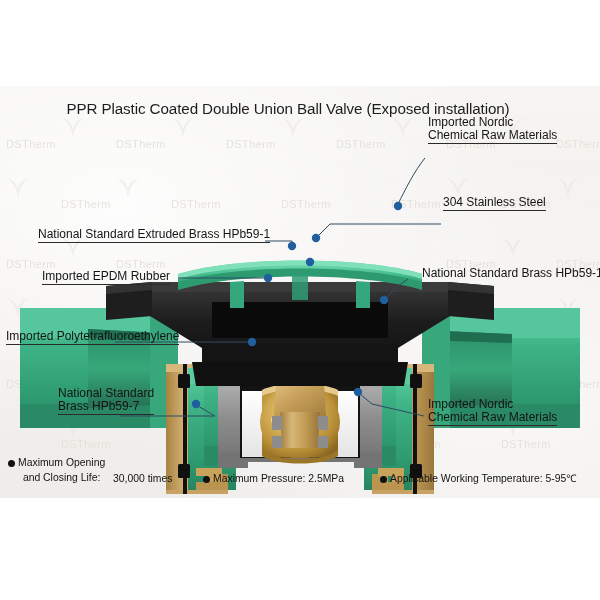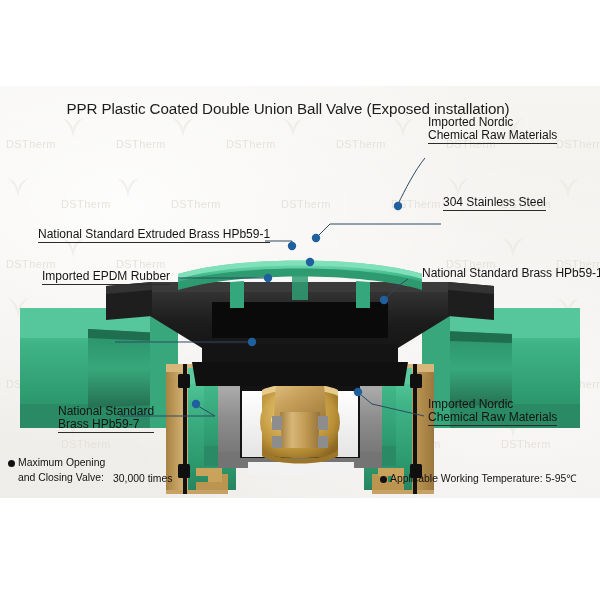--- a/index.html
+++ b/index.html
@@ -54,21 +54,21 @@
 
   
   #valve{position:absolute;left:0;top:0;width:600px;height:412px;}
 
   
   #specs{
     position:absolute;left:0;top:455px;width:600px;height:45px;
   }
   .spec{
     position:absolute;font-size:10.4px;color:#131313;
-    font-family:"Liberation Sans",sans-serif;line-height:15px;
+    font-family:"Liberation Sans",sans-serif;line-height:15px;text-align:center;
   }
   .bullet{
     display:inline-block;width:7px;height:7px;border-radius:50%;
     background:#111;margin-right:3px;vertical-align:-1px;
   }
 </style>
 </head>
 <body>
 
 <div id="stage">
@@ -390,41 +390,47 @@
     </div>
 
     <div class="lbl" style="left:42px;top:184px;">
       <span class="t ul">Imported EPDM Rubber</span>
     </div>
 
     <div class="lbl" style="left:402px;top:181px;margin-left:20px;">
       <span class="t">National Standard Brass HPb59-1</span>
     </div>
 
-
-    <div class="lbl" style="left:58px;top:319px;">
+    <div class="lbl" style="left:6px;top:244px;">
+      <span class="t ul">Imported Polytetrafluoroethylene</span>
+    </div>
+
+    <div class="lbl" style="left:58px;top:301px;">
       <span class="t">National Standard</span>
       <span class="t ul">Brass HPb59-7</span>
     </div>
 
     <div class="lbl" style="left:428px;top:312px;">
       <span class="t">Imported Nordic</span>
       <span class="t ul">Chemical Raw Materials</span>
     </div>
 
   </div>
 
   <div id="specs">
 
     <div class="spec" style="left:8px;top:0px;">
       <span class="bullet"></span><span>Maximum Opening</span><br>
-      <span style="margin-left:10px;">and Closing Valve:</span>
+      <span style="margin-left:10px;">and Closing Life:</span>
     </div>
     <div class="spec" style="left:113px;top:16px;">30,000 times</div>
 
+    <div class="spec" style="left:203px;top:16px;">
+      <span class="bullet"></span><span>Maximum Pressure: 2.5MPa</span>
+    </div>
 
     <div class="spec" style="left:380px;top:16px;">
       <span class="bullet"></span><span>Applicable Working Temperature: 5-95℃</span>
     </div>
 
   </div>
 
 </div>
 
 </body></html>

